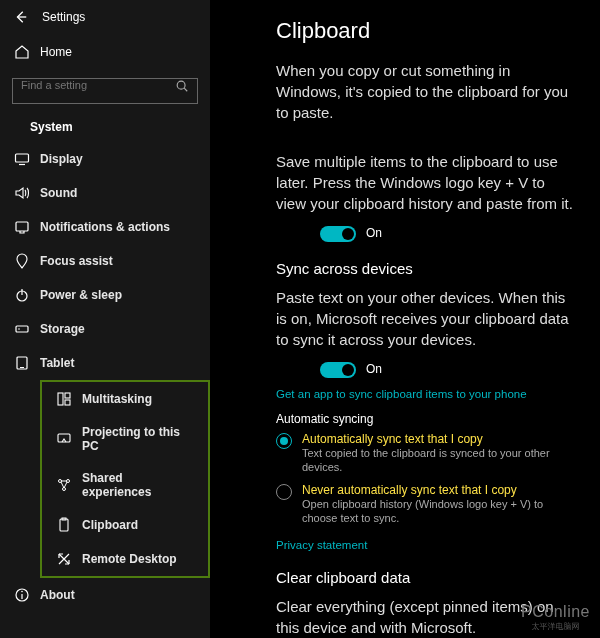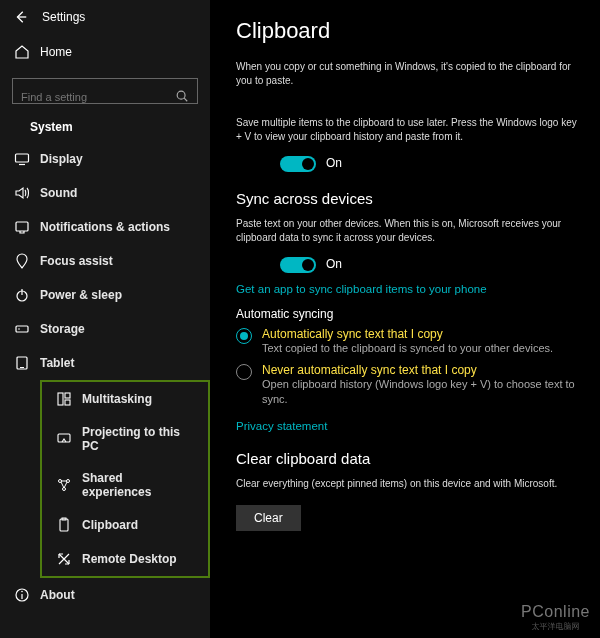--- a/index.html
+++ b/index.html
@@ -4,21 +4,21 @@
 <style>
   * { margin: 0; padding: 0; box-sizing: border-box; }
   body {
     width: 600px; height: 638px;
     background: #000;
     font-family: "Segoe UI", sans-serif;
     color: #fff;
     overflow: hidden;
     position: relative;
   }
-  .app { display: flex; height: 100%; }
+  .app { display: flex; height: 100%; gap: 40px; }
   
   .sidebar {
     width: 210px;
     background: #171717;
     display: flex; flex-direction: column;
     font-size: 12px;
   }
   .sb-header {
     display: flex; align-items: center; gap: 12px;
     padding: 10px 14px;
@@ -27,21 +27,21 @@
   .sb-header .title { font-size: 12px; }
   .sb-home {
     display: flex; align-items: center; gap: 10px;
     padding: 10px 14px;
   }
   .sb-search {
     margin: 8px 12px 10px 12px;
     height: 26px;
     border: 1px solid #666;
     background: transparent;
-    display: flex; align-items: flex-end;
+    display: flex; align-items: flex-start;
     padding: 0 8px;
     color: #aaa;
   }
   .sb-search input {
     flex: 1; background: transparent; border: none; outline: none;
     color: #ccc; font-size: 11px;
   }
   .sb-section-label {
     padding: 6px 14px 8px 30px;
     font-weight: 600;
@@ -61,21 +61,21 @@
     border: 2px solid #4d7c0f; position: relative; margin-left: 40px;
   }
   
   .main {
     flex: 1; background: #000;
     padding: 18px 22px 20px 26px;
     overflow: hidden;
     position: relative;
   }
   .main h1 { font-size: 22px; font-weight: 400; margin-bottom: 16px; }
-  .main p { font-size: 10px; color: #ddd; line-height: 1.4; margin-bottom: 8px; }
+  .main p { font-size: 15px; color: #ddd; line-height: 1.4; margin-bottom: 8px; }
   .main h2 { font-size: 15px; font-weight: 400; margin: 18px 0 10px 0; }
   .toggle-row { display: flex; gap: 10px; margin: 12px 0 4px 0; padding-left: 44px; }
   .toggle {
     width: 36px; height: 16px; border-radius: 8px;
     background: #00b7c3; position: relative;
   }
   .toggle::after {
     content: ""; position: absolute; right: 2px; top: 2px;
     width: 12px; height: 12px; border-radius: 50%; background: #000;
   }

